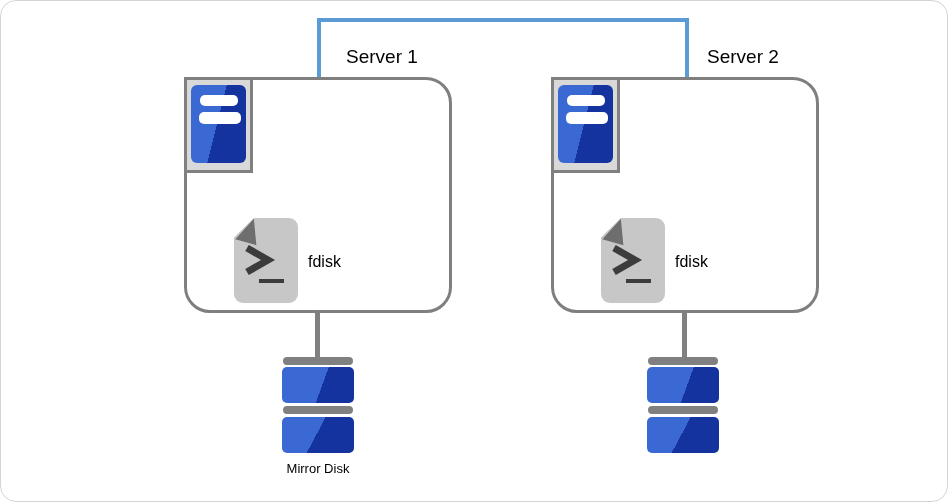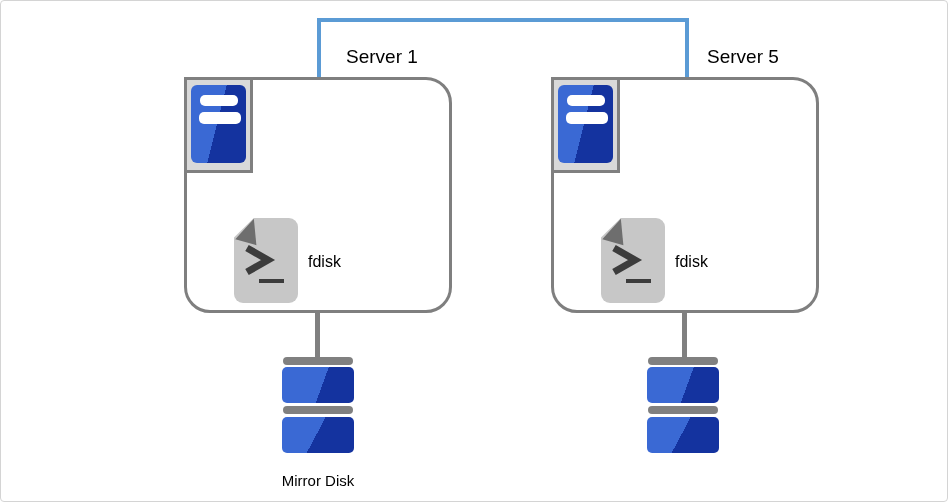--- a/index.html
+++ b/index.html
@@ -1,18 +1,18 @@
 <!DOCTYPE html>
 <html style="--accent-blue: #5b9bd5; --box-border: #7f7f7f; --connector-grey: #808080; --icon-grey-fill: #d9d9d9; --icon-blue-light: #3a69d4; --icon-blue-dark: #14339f; --file-grey: #c7c7c7; --fold-grey: #6e6e6e; --glyph-dark: #3c3c3c;"><head>
 <meta charset="utf-8">
 <style>
   html,body { margin:0; padding:0; background:#ffffff; }
   .canvas {
     position:relative; width:948px; height:502px; box-sizing:border-box;
-    background:#ffffff; border:1px solid #d4d4d4; border-radius:4px; overflow:hidden;
+    background:#ffffff; border:1px solid #d4d4d4; border-radius:16px; overflow:hidden;
     font-family:"Liberation Sans", sans-serif; color:#000;
   }
   .abs { position:absolute; }
 
   
   .blue-line { background:var(--accent-blue,#5b9bd5); }
 
   
   .server-box {
     width:268px; height:236px; box-sizing:border-box;
@@ -54,33 +54,33 @@
   .disk-cap, .disk-bar { position:absolute; left:1px; width:70px; height:8px; border-radius:4px; background:var(--connector-grey,#808080); }
   .disk-cap { top:0; }
   .disk-bar { top:49px; }
   .platter {
     position:absolute; left:0; width:72px; height:36px; border-radius:5px;
     background:linear-gradient(110deg, var(--icon-blue-light,#3a69d4) 0 55%, var(--icon-blue-dark,#14339f) 55% 100%);
   }
   .platter.p1 { top:10px; }
   .platter.p2 { top:60px; background:linear-gradient(118deg, var(--icon-blue-light,#3a69d4) 0 48%, var(--icon-blue-dark,#14339f) 48% 100%); }
 
-  .disk-label { font-size:15px; line-height:22px; text-align:center;margin-top:12px; }
+  .disk-label { font-size:13px; line-height:22px; text-align:center; }
 </style>
 </head>
 <body>
 
 <div class="canvas">
 
   <div class="abs blue-line" style="left:316px; top:17px; width:372px; height:4px;"></div>
   <div class="abs blue-line" style="left:316px; top:17px; width:4px; height:59px;"></div>
   <div class="abs blue-line" style="left:684px; top:17px; width:4px; height:59px;"></div>
 
   <div class="abs node-title" style="left:345px; top:45px;">Server 1</div>
-  <div class="abs node-title" style="left:706px; top:45px;">Server 5</div>
+  <div class="abs node-title" style="left:706px; top:45px;">Server 2</div>
 
   <div class="abs server-box" style="left:183px; top:76px;"></div>
   <div class="abs server-box" style="left:550px; top:76px;"></div>
 
   <div class="abs server-chip" style="left:183px; top:76px;">
     <div class="chip-blue">
       <div class="chip-slot s1"></div>
       <div class="chip-slot s2"></div>
     </div>
   </div>

